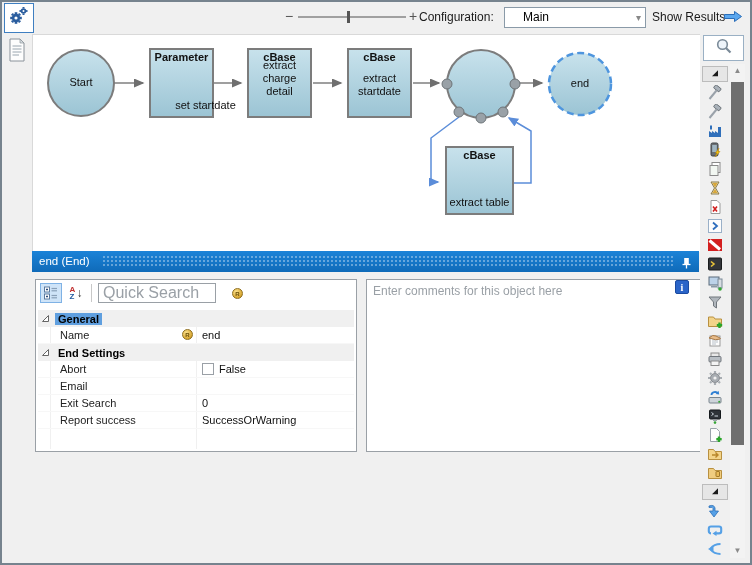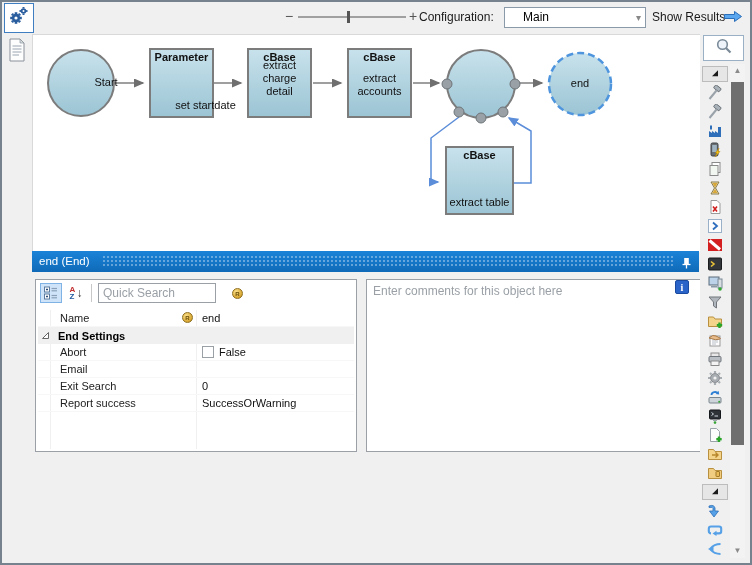--- a/index.html
+++ b/index.html
@@ -43,21 +43,21 @@
   .propbox{position:absolute;left:3px;top:7px;width:322px;height:173px;background:#fff;
     border:1px solid #9aa0a6;box-sizing:border-box;}
   .pg-toolbar{position:relative;height:28px;}
   .pg-btn{position:absolute;top:3px;width:22px;height:20px;display:flex;align-items:center;justify-content:center;
     cursor:pointer;box-sizing:border-box;}
   .pg-btn.pressed{background:#cfe4f8;border:1px solid #7fb2e5;}
   .pg-cat-btn{left:4px;}
   .pg-az-btn{left:29px;}
   .pg-sep{position:absolute;left:55px;top:4px;width:1px;height:18px;background:#c8c8c8;}
   .pg-search{position:absolute;left:62px;top:3px;width:118px;height:20px;border:1px solid #9aa0a6;
-    box-sizing:border-box;font-size:12px;padding:0 4px;font-family:"Liberation Sans",sans-serif;outline:none;}
+    box-sizing:border-box;font-size:16px;padding:0 4px;font-family:"Liberation Sans",sans-serif;outline:none;}
   .pg-search::placeholder{color:#9aa0a6;}
   .coin{width:11px;height:11px;border-radius:50%;display:inline-flex;align-items:center;justify-content:center;
     background:radial-gradient(circle at 35% 30%,#fbe08a,#d8a732 70%,#a87a1a);border:1px solid #8f6f1f;
     font-size:6px;font-weight:bold;color:#6b4f08;box-sizing:border-box;}
   .coin::after{content:"R";}
   .coin-main{position:absolute;left:196px;top:8px;}
   .pg-grid{position:absolute;left:2px;right:2px;top:30px;bottom:2px;font-size:11px;display:flex;flex-direction:column;}
   .pg-cat{height:17px;background:#f0f0f0;display:flex;align-items:center;font-weight:bold;cursor:pointer;}
   .pg-cat .tri{width:9px;margin:0 5px 0 3px;display:flex;}
   .pg-cat-label{padding:0 3px;}
@@ -184,27 +184,27 @@
       <rect x="315" y="14" width="63" height="68" class="node"></rect>
       <circle cx="448" cy="49" r="34" class="node"></circle>
       <circle cx="547" cy="49" r="31" class="node end-node"></circle>
       <rect x="413" y="112" width="67" height="67" class="node"></rect>
       <circle cx="414" cy="49" r="5" class="dot"></circle>
       <circle cx="482" cy="49" r="5" class="dot"></circle>
       <circle cx="426" cy="77" r="5" class="dot"></circle>
       <circle cx="448" cy="83" r="5" class="dot"></circle>
       <circle cx="470" cy="77" r="5" class="dot"></circle>
     </svg>
-    <div class="nlabel" style="left:15px;top:41px;width:66px;padding-left:25px;">Start</div>
+    <div class="nlabel" style="left:15px;top:41px;width:66px;">Start</div>
     <div class="nlabel nbold" style="left:117px;top:16px;width:63px;">Parameter</div>
     <div class="nlabel" style="left:112px;top:64px;width:73px;margin-left:24px;">set startdate</div>
     <div class="nlabel nbold" style="left:215px;top:16px;width:63px;">cBase</div>
     <div class="nlabel" style="left:219px;top:24px;width:55px;">extract charge detail</div>
     <div class="nlabel nbold" style="left:315px;top:16px;width:63px;">cBase</div>
-    <div class="nlabel" style="left:319px;top:37px;width:55px;">extract accounts</div>
+    <div class="nlabel" style="left:319px;top:37px;width:55px;">extract startdate</div>
     <div class="nlabel" style="left:517px;top:42px;width:60px;">end</div>
     <div class="nlabel nbold" style="left:413px;top:114px;width:67px;">cBase</div>
     <div class="nlabel" style="left:410px;top:161px;width:73px;">extract table</div>
   </div>
 
   <div class="panel-title">
     <span>end (End)</span>
     <span class="dots"></span>
     <span class="pin"><svg viewBox="0 0 11 12" width="11" height="12">
           <rect x="3.2" y="1" width="4.6" height="6" fill="#fff"></rect>
@@ -243,20 +243,28 @@
                 <span style="color:#235a9e;">Z</span>
               </div>
               <span style="font-size:12px;color:#333;">↓</span>
             </div>
           </div>
         <div class="pg-sep"></div>
         <input class="pg-search" placeholder="Quick Search" style="">
         <span class="coin coin-main"></span>
       </div>
       <div class="pg-grid" id="pg-grid">
+          <div class="pg-cat">
+            <span class="tri">
+              <svg width="9" height="9" viewBox="0 0 9 9">
+                <polygon points="7.5,1.5 7.5,7.5 1.5,7.5" fill="#fff" stroke="#666" stroke-width="1"></polygon>
+              </svg>
+            </span>
+            <span class="pg-cat-label sel">General</span>
+          </div>
           <div class="pg-row">
             <span class="pg-gutter"></span>
             <span class="pg-label">
               <span>Name</span>
               <span class="coin coin-cell"></span>
             </span>
             <span class="pg-value">
               <span>end</span>
             </span>
           </div>

